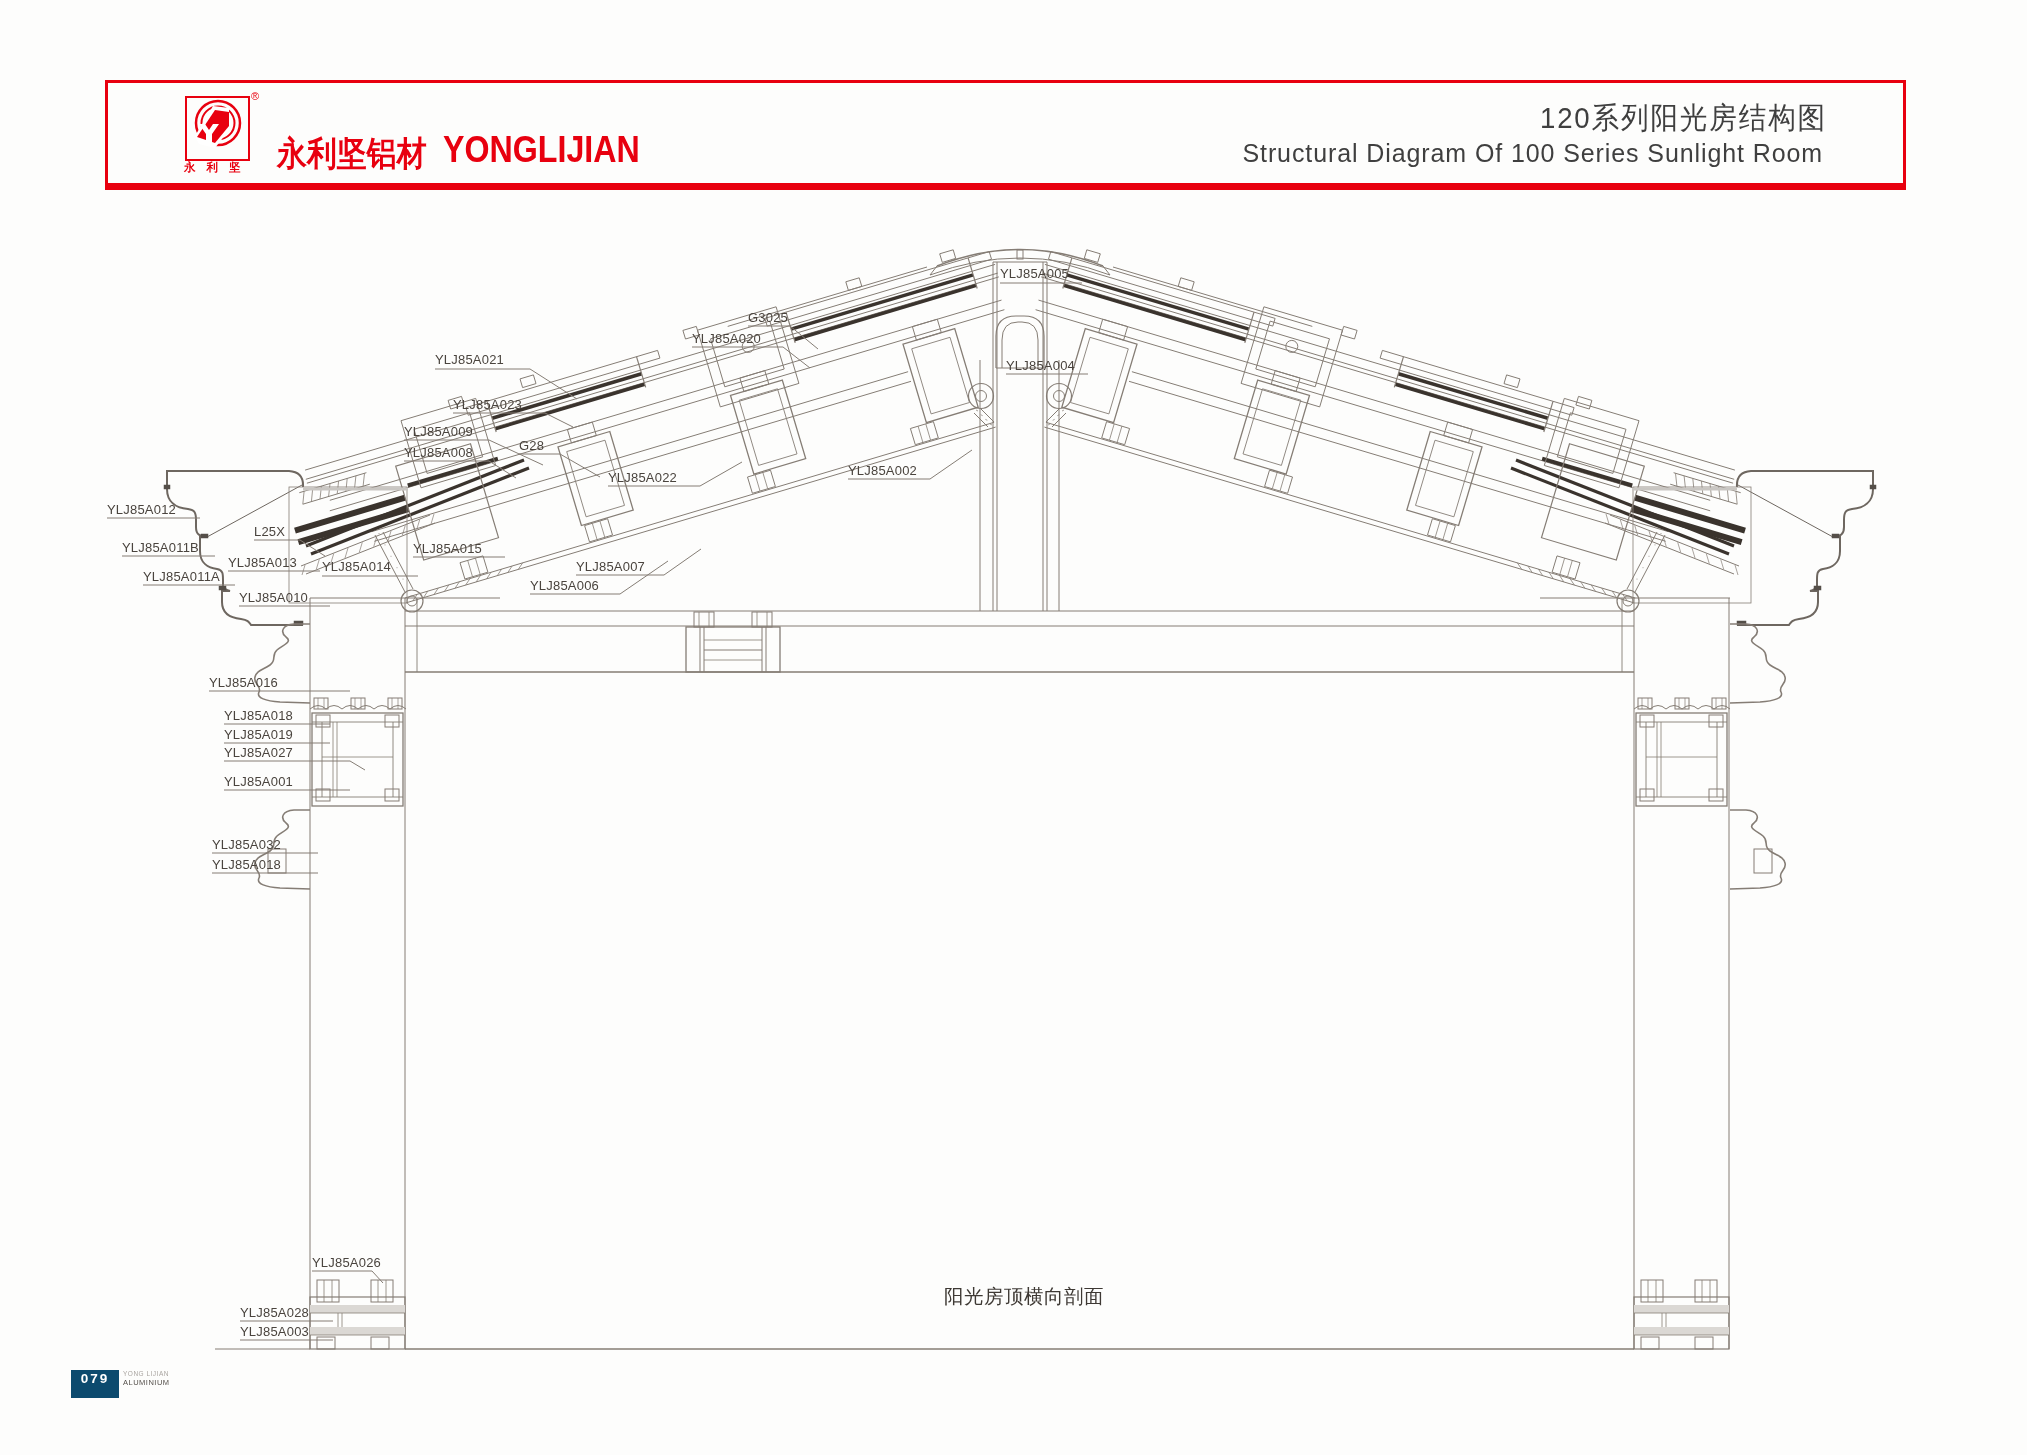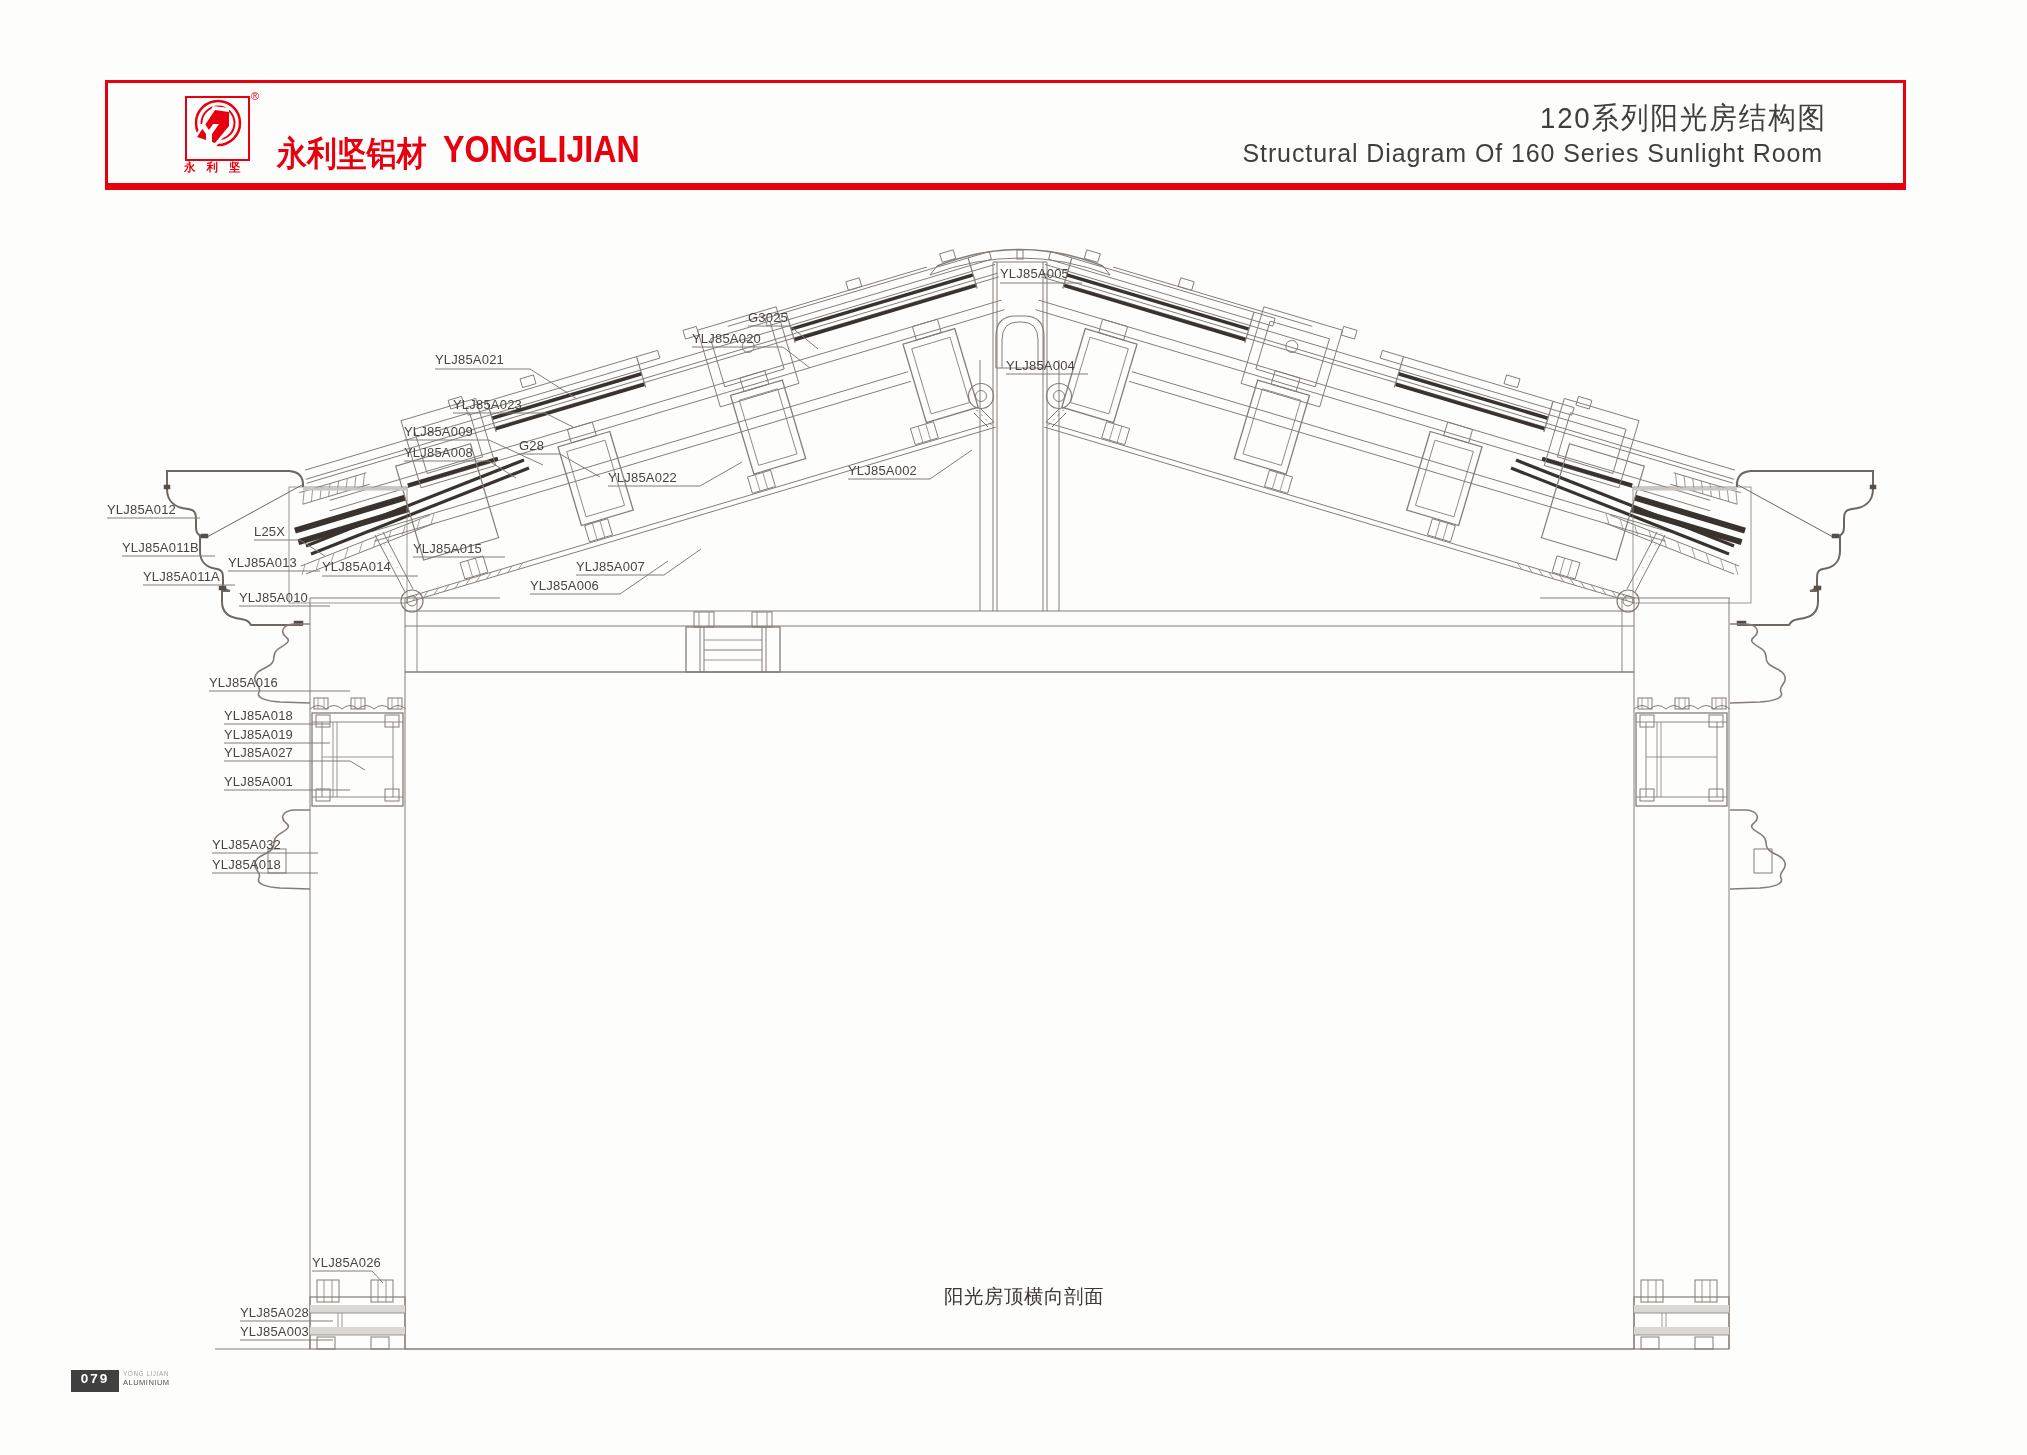--- a/index.html
+++ b/index.html
@@ -5,41 +5,41 @@
 .abs{position:absolute;}
 #hdrbox{left:105px;top:80px;width:1795px;height:103px;border:3px solid #e8000f;border-bottom:none;}
 #hdrline{left:105px;top:183px;width:1801px;height:7px;background:#e8000f;}
 #logo{left:185px;top:96px;width:61px;height:61px;border:2.5px solid #e8000f;}
 #reg{left:251px;top:90px;color:#e8000f;font-size:11px;}
 #logochars{left:184px;top:160px;width:64px;color:#e8000f;font-size:11.5px;font-weight:bold;letter-spacing:11px;white-space:nowrap;}
 #brandcn{left:277px;top:131px;color:#e8000f;font-size:34px;font-weight:bold;transform:scaleX(0.88);transform-origin:left top;white-space:nowrap;}
 #branden{left:443px;top:129px;color:#e8000f;font-size:37px;font-weight:bold;transform:scaleX(0.87);transform-origin:left top;white-space:nowrap;}
 #t-cn{right:200px;top:98px;color:#3f3f3f;font-size:30px;letter-spacing:2px;white-space:nowrap;transform:scaleX(0.92);transform-origin:right top;}
 #t-en{right:204px;top:139px;color:#3f3f3f;font-size:25px;letter-spacing:0.9px;white-space:nowrap;}
-#pgbox{left:71px;top:1370px;width:48px;height:22px;background:#404040;color:#fff;font-weight:bold;font-size:13.5px;text-align:center;line-height:18px;letter-spacing:2px;}
+#pgbox{left:71px;top:1370px;width:48px;height:28px;background:#0c4a6e;color:#fff;font-weight:bold;font-size:13.5px;text-align:center;line-height:18px;letter-spacing:2px;}
 #pg1{left:123px;top:1370px;color:#aaa5a0;font-size:6.5px;letter-spacing:0.5px;}
 #pg2{left:123px;top:1378px;color:#55504b;font-size:7.5px;font-weight:normal;letter-spacing:0.5px;}
 </style></head>
 <body>
 <div class="abs" id="hdrbox"></div>
 <div class="abs" id="hdrline"></div>
 <div class="abs" id="logo"></div>
 <svg class="abs" style="left:185px;top:96px" width="64" height="64" viewBox="0 0 64 64">
   <circle cx="33" cy="27" r="22" fill="none" stroke="#e8000f" stroke-width="2.5"></circle>
   <circle cx="33" cy="27" r="16.5" fill="none" stroke="#e8000f" stroke-width="2"></circle>
   <polygon points="10,40 28,10 44,12 44,34 30,52 14,48" fill="#fff" stroke="none"></polygon>
   <path d="M 12,41 L 30,14 L 44,16 L 44,30 L 30,47 Z" fill="#e8000f" stroke="none"></path>
   <path d="M 14,28 L 20,28 L 24,34 L 28,28 L 34,28 L 27,38 L 27,48 L 21,48 L 21,38 Z" fill="#fff" stroke="none"></path>
 </svg>
 <div class="abs" id="reg">®</div>
 <div class="abs" id="logochars">永利坚</div>
 <div class="abs" id="brandcn">永利坚铝材</div>
 <div class="abs" id="branden">YONGLIJIAN</div>
 <div class="abs" id="t-cn">120系列阳光房结构图</div>
-<div class="abs" id="t-en">Structural Diagram Of 160 Series Sunlight Room</div>
+<div class="abs" id="t-en">Structural Diagram Of 100 Series Sunlight Room</div>
 <div class="abs" id="pgbox">079</div>
 <div class="abs" id="pg1">YONG LIJIAN</div>
 <div class="abs" id="pg2">ALUMINIUM</div>
 <svg class="abs" style="left:0;top:0" width="2027" height="1455" viewBox="0 0 2027 1455" font-family="Liberation Sans, sans-serif">
 <line x1="995.1" y1="264.4" x2="305.1" y2="470.1" stroke="#857d75" stroke-width="1.0"></line>
 <line x1="997.7" y1="273.1" x2="305.8" y2="479.3" stroke="#857d75" stroke-width="1.0"></line>
 <line x1="998.8" y1="276.9" x2="306.9" y2="483.2" stroke="#857d75" stroke-width="1.0"></line>
 <line x1="1001.5" y1="300.1" x2="329.8" y2="500.3" stroke="#857d75" stroke-width="1.0"></line>
 <line x1="1004.4" y1="309.7" x2="329.8" y2="510.8" stroke="#857d75" stroke-width="1.0"></line>
 <line x1="908.1" y1="371.7" x2="371.5" y2="531.7" stroke="#857d75" stroke-width="1.0"></line>

